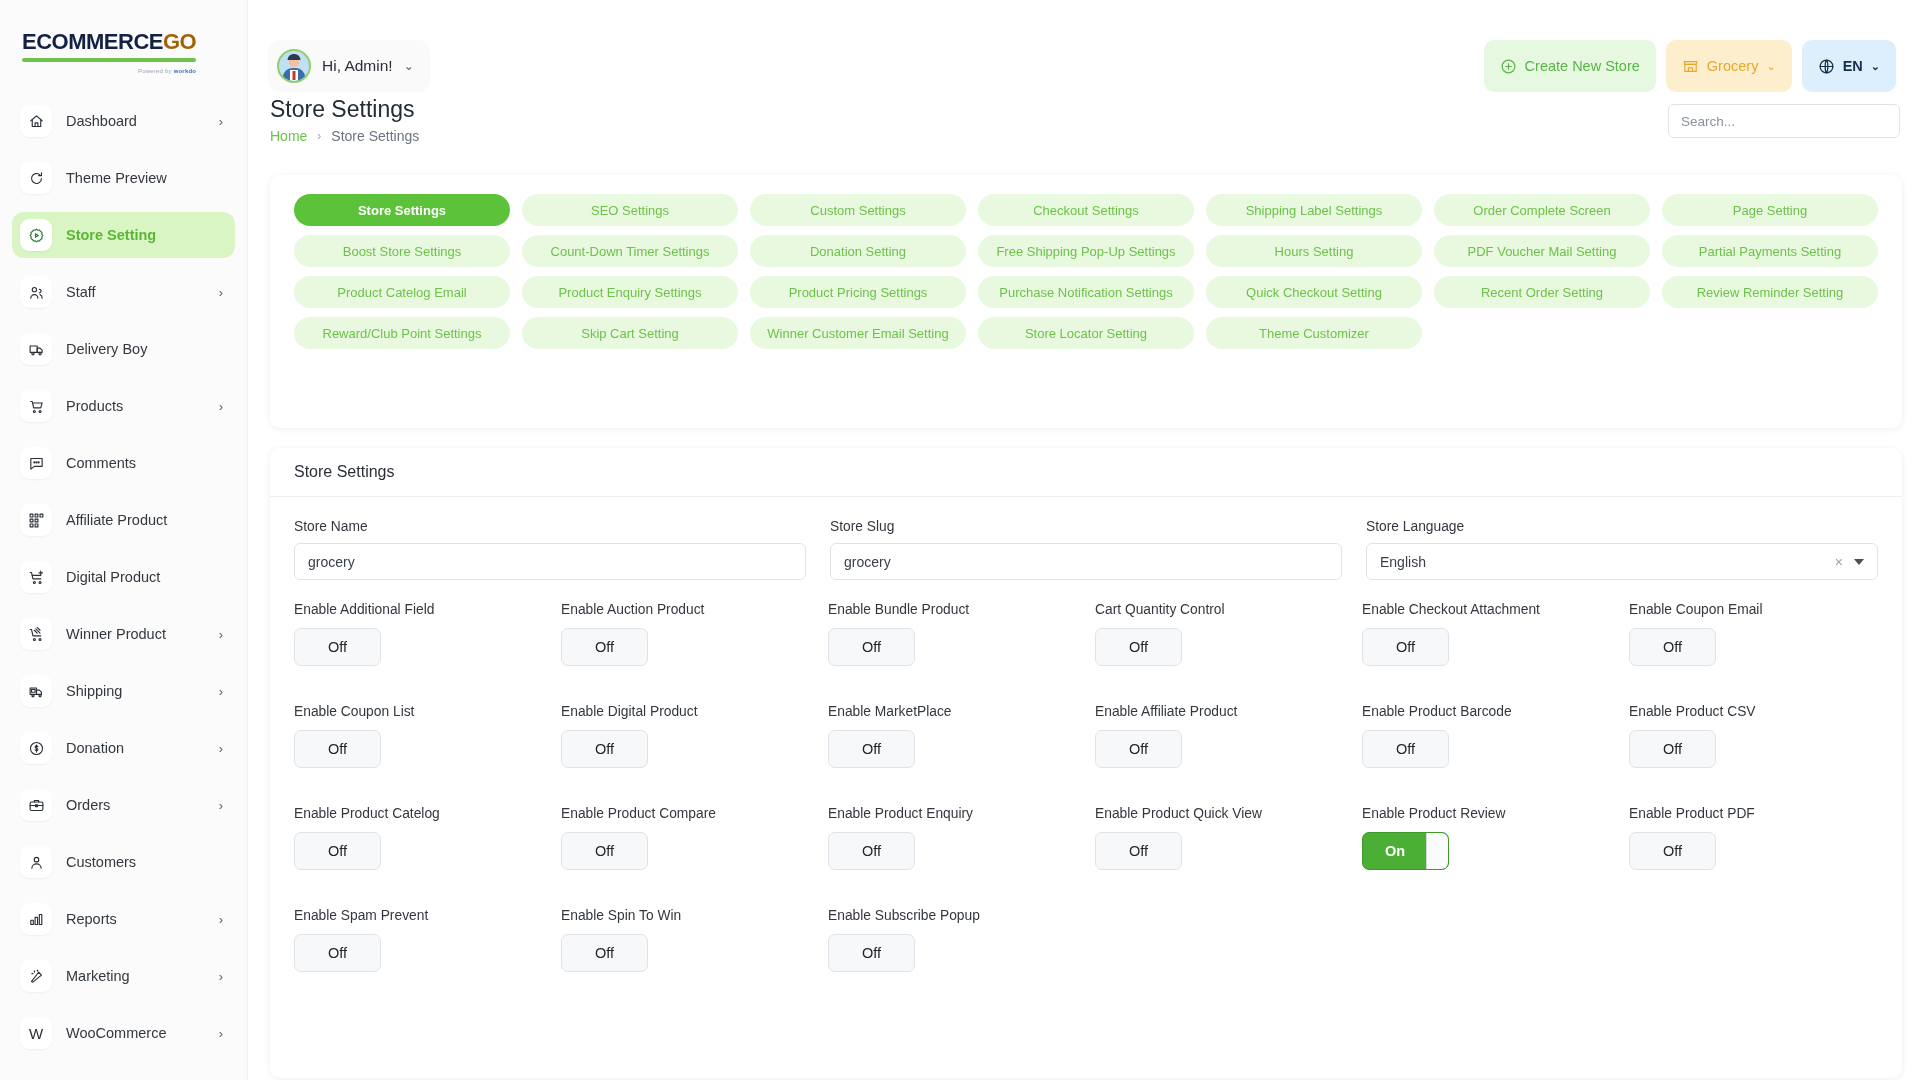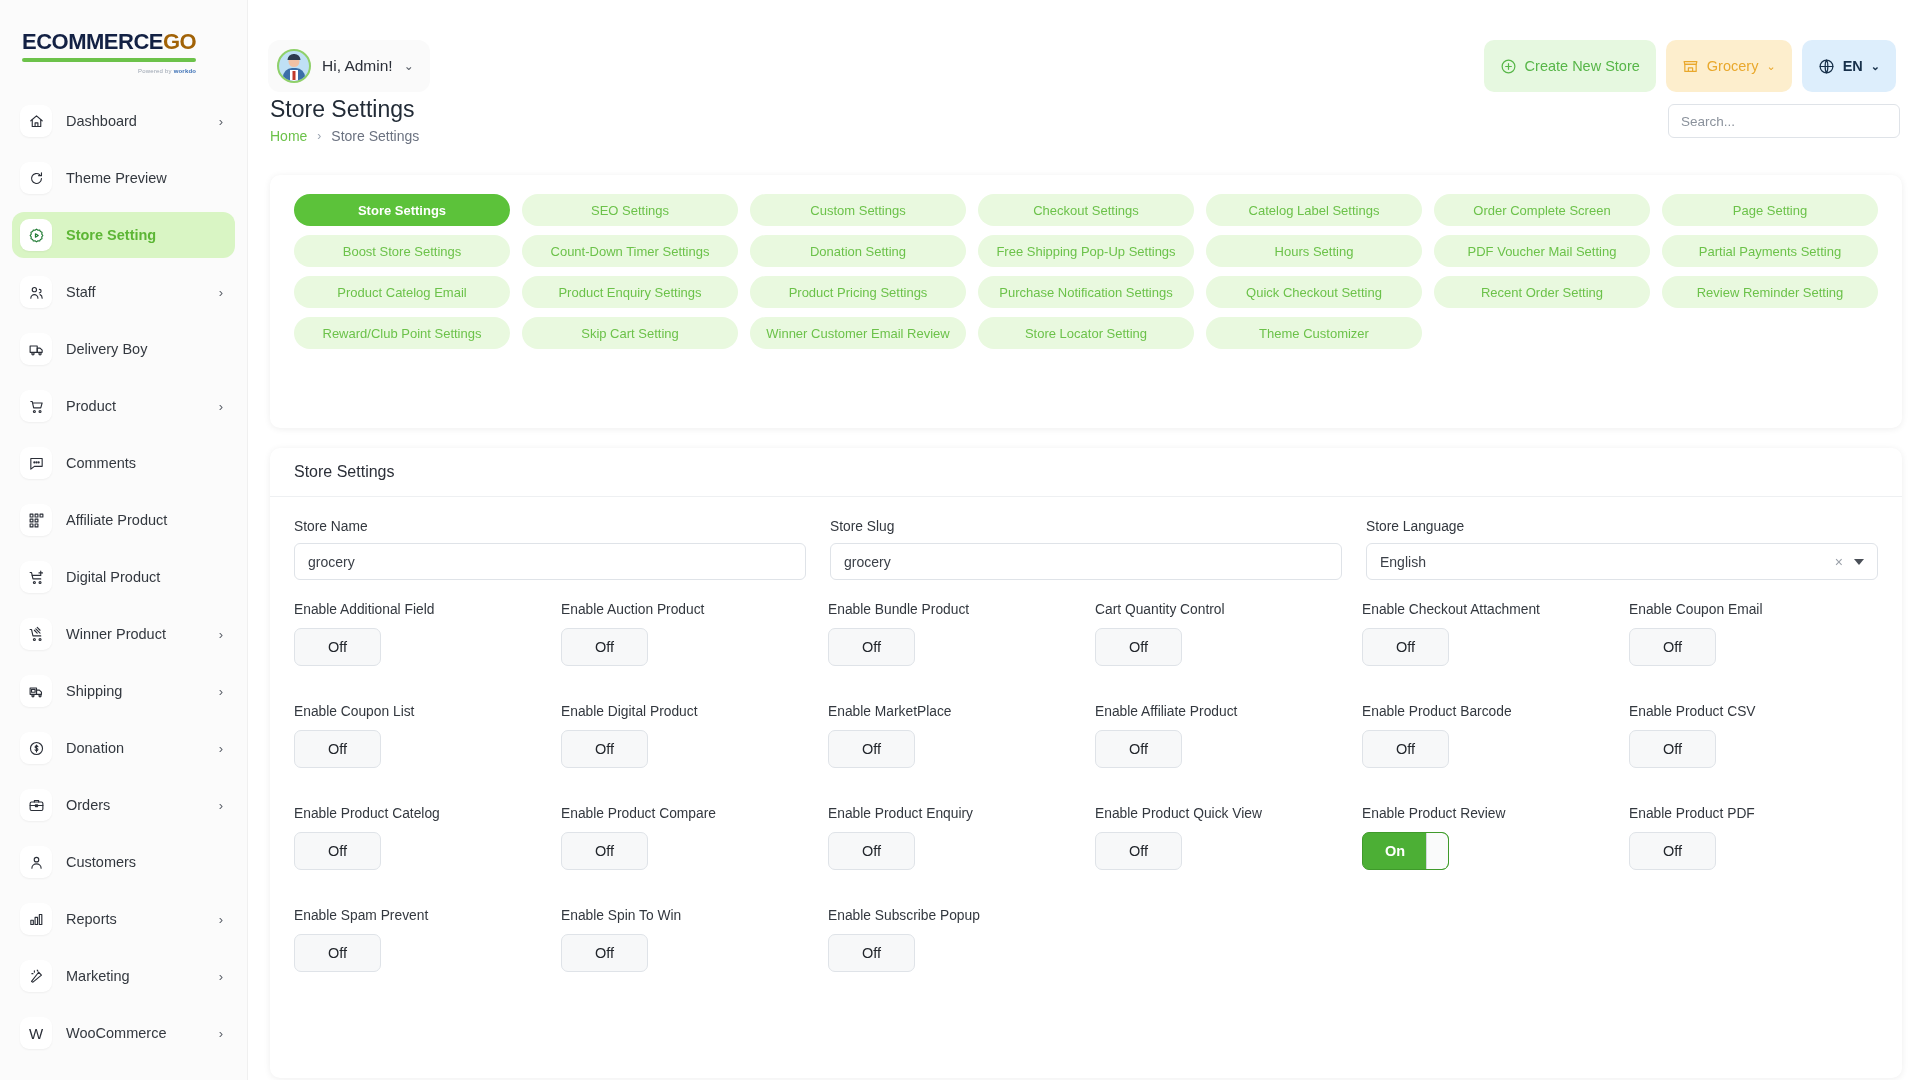--- a/index.html
+++ b/index.html
@@ -317,21 +317,21 @@
         <span class="nav-lbl">Delivery Boy</span>
       </div>
       <div class="nav-item">
         <span class="nav-ic">
           <svg viewBox="0 0 24 24">
             <path d="M4 5h2l2 9h10l2-7H7"></path>
             <circle cx="9" cy="19" r="1.4"></circle>
             <circle cx="17" cy="19" r="1.4"></circle>
           </svg>
         </span>
-        <span class="nav-lbl">Product</span>
+        <span class="nav-lbl">Products</span>
         <span class="nav-chev">›</span>
       </div>
       <div class="nav-item">
         <span class="nav-ic">
           <svg viewBox="0 0 24 24">
             <path d="M4 5h16v11H9l-5 4z"></path>
             <circle cx="9" cy="10.5" r=".8"></circle>
             <circle cx="12" cy="10.5" r=".8"></circle>
             <circle cx="15" cy="10.5" r=".8"></circle>
           </svg>
@@ -512,21 +512,21 @@
       <div class="tab-pill">
         <span>SEO Settings</span>
       </div>
       <div class="tab-pill">
         <span>Custom Settings</span>
       </div>
       <div class="tab-pill">
         <span>Checkout Settings</span>
       </div>
       <div class="tab-pill">
-        <span>Catelog Label Settings</span>
+        <span>Shipping Label Settings</span>
       </div>
       <div class="tab-pill">
         <span>Order Complete Screen</span>
       </div>
       <div class="tab-pill">
         <span>Page Setting</span>
       </div>
       <div class="tab-pill">
         <span>Boost Store Settings</span>
       </div>
@@ -569,21 +569,21 @@
       <div class="tab-pill">
         <span>Review Reminder Setting</span>
       </div>
       <div class="tab-pill">
         <span>Reward/Club Point Settings</span>
       </div>
       <div class="tab-pill">
         <span>Skip Cart Setting</span>
       </div>
       <div class="tab-pill">
-        <span>Winner Customer Email Review</span>
+        <span>Winner Customer Email Setting</span>
       </div>
       <div class="tab-pill">
         <span>Store Locator Setting</span>
       </div>
       <div class="tab-pill">
         <span>Theme Customizer</span>
       </div>
     </div>
 </div>
 

